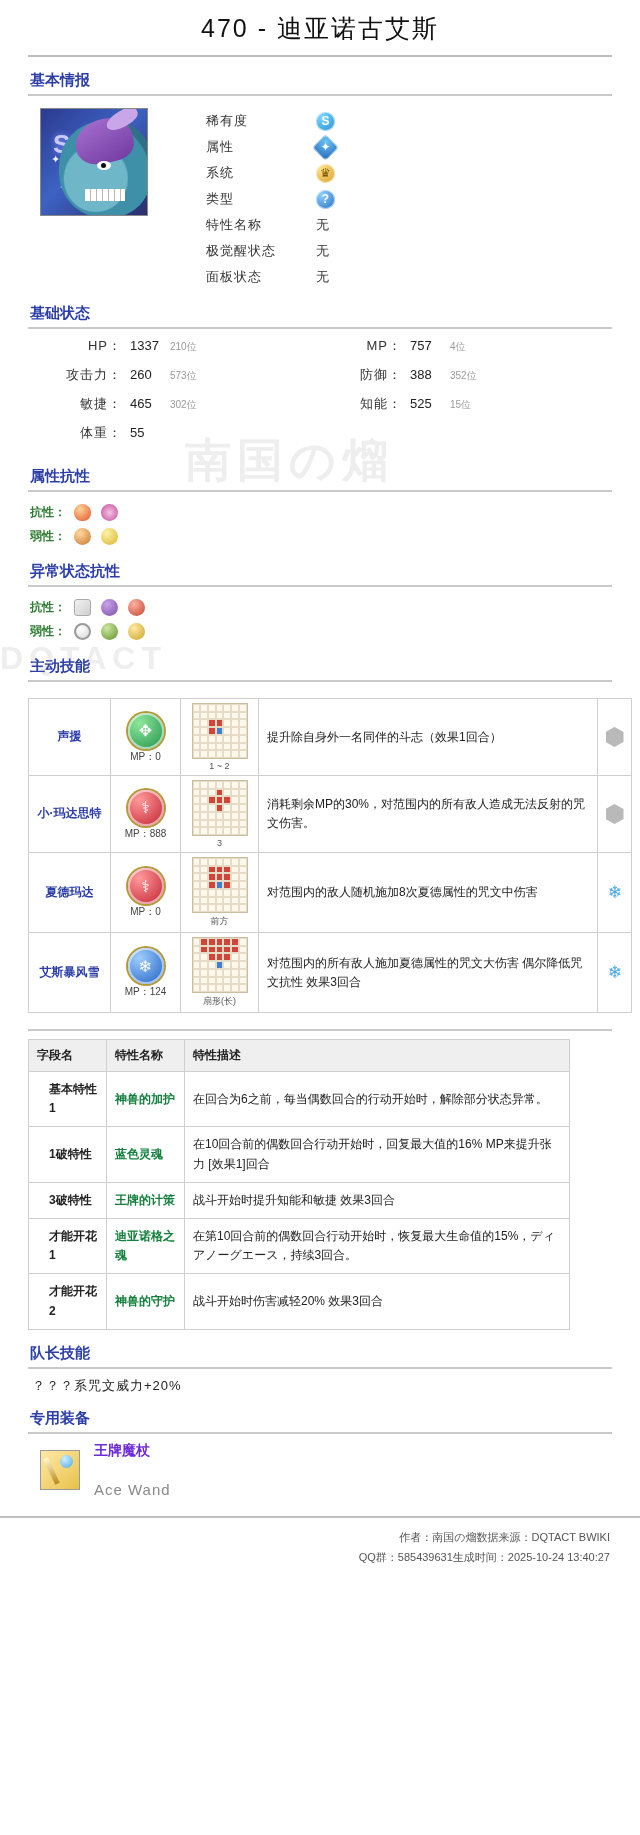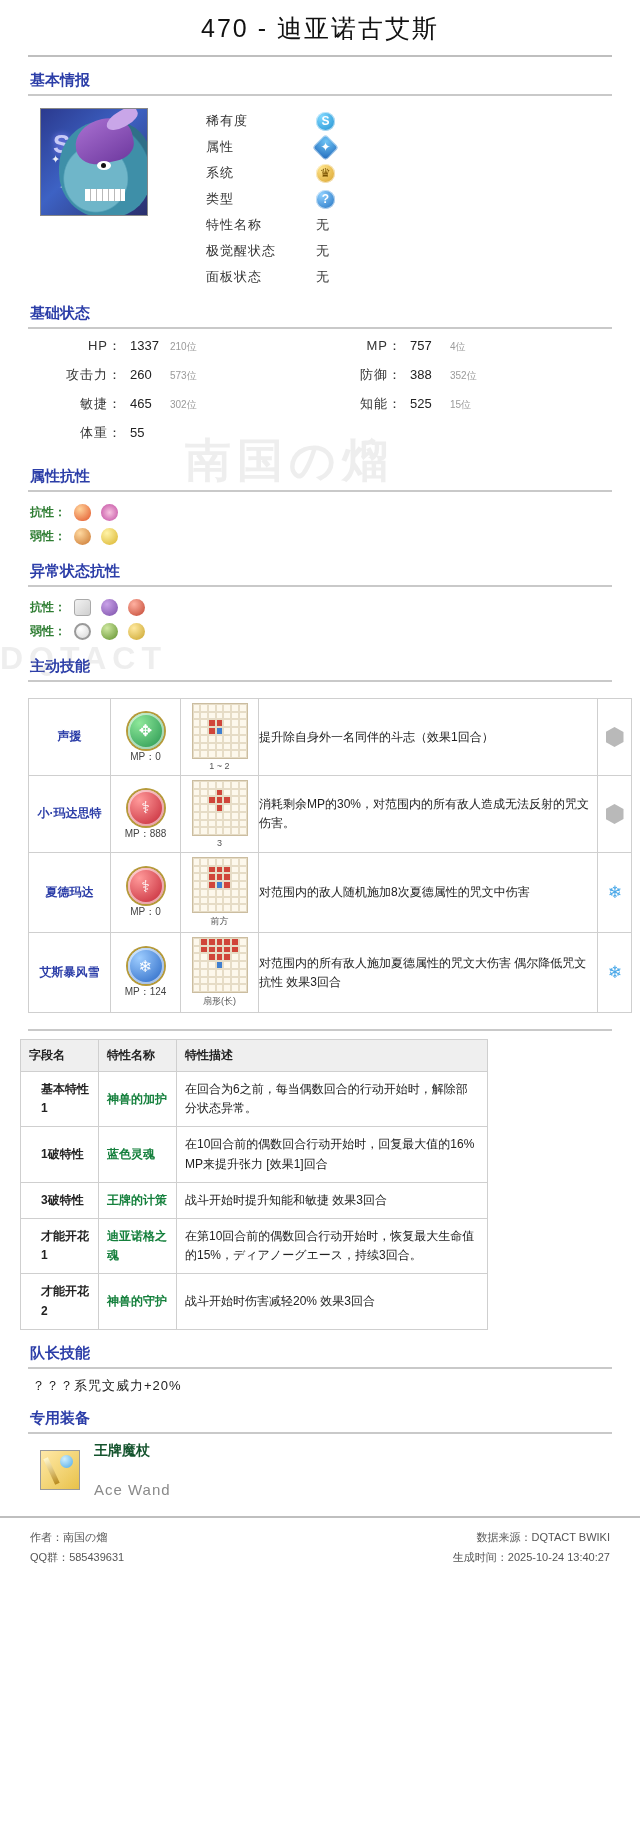--- a/index.html
+++ b/index.html
@@ -164,31 +164,31 @@
   .sk-grid { width: 78px; text-align:center; padding: 4px; }
   .grid {
     display:grid; width:56px; height:56px; margin: 0 auto;
     grid-template-columns: repeat(7,1fr); grid-template-rows: repeat(7,1fr);
     border:1px solid #cbbda0; background:#fdf8ec;
   }
   .grid i { border:.5px solid #e6dcc6; display:block; }
   .grid i.on { background:#d0453a; }
   .grid i.self { background:#3f7fd0; }
   .sk-grid .cap { font-size:9px; color:#555; margin-top:2px; }
-  .sk-desc { padding: 7px 0; line-height:1.55; color:#222; }
+  .sk-desc { padding: 7px 8px; line-height:1.55; color:#222; }
   .sk-tag { width: 34px; text-align:center; }
   .hexicon {
     width: 18px; height: 20px; margin: 0 auto; background:#b9b9b9;
     clip-path: polygon(50% 0%, 100% 25%, 100% 75%, 50% 100%, 0% 75%, 0% 25%);
   }
   .snowicon { color:#4aa8e8; font-size:17px; }
 
   
   .pass-table {
-    margin: 0 20px; border-collapse: collapse; width: 468px; font-size: 12px;
+    margin: 0 28px; border-collapse: collapse; width: 542px; font-size: 12px;
     border: 1px solid #bdbdbd;
   }
   .pass-table th {
     background:#efefef; border:1px solid #cfcfcf; padding: 7px 8px; text-align:left;
     font-weight:bold; color:#222;
   }
   .pass-table td { border:1px solid #cfcfcf; padding: 8px 8px; vertical-align: middle; line-height:1.6; }
   .pass-table td.c1 { width: 78px; font-weight:bold; color:#222;padding-left:20px; }
   .pass-table td.c2 { width: 78px; color:#15803d; font-weight:bold; }
 
@@ -202,28 +202,28 @@
   }
   .equip-icon:after{
     content:""; position:absolute; left:8px; top:6px; width:5px; height:28px;
     background: linear-gradient(180deg,#fff8d0,#b98b1f); transform: rotate(-25deg);
   }
   .equip-icon:before{
     content:""; position:absolute; right:6px; top:4px; width:13px; height:13px;
     background: radial-gradient(circle at 35% 30%, #cfefff, #4aa8e8); border-radius:50%;
   }
   .equip-text { margin-left: 14px; }
-  .equip-name { font-size:14px; font-weight:bold; color:#14532d; }
+  .equip-name { font-size:14px; font-weight:bold; color:#6d28d9; }
   .equip-sub { font-size:15px; color:#8a8a8a; margin-top:21px; letter-spacing:1px; }
 
   .footer {
     margin-top: 18px; border-top: 2px solid #bfbfbf; padding: 10px 30px 14px 30px;
     font-size: 11px; color:#555;
   }
-  .footer .fr { display:flex; justify-content:space-between; height: 20px; align-items:center;gap:44px; }
+  .footer .fr { display:flex; justify-content:flex-end; height: 20px; align-items:center; }
 </style>
 </head>
 <body>
 
 <div class="page">
 
   <div class="wm wm1">南国の熘</div>
   <div class="wm wm2">DQTACT</div>
 
   <div class="title-wrap">

